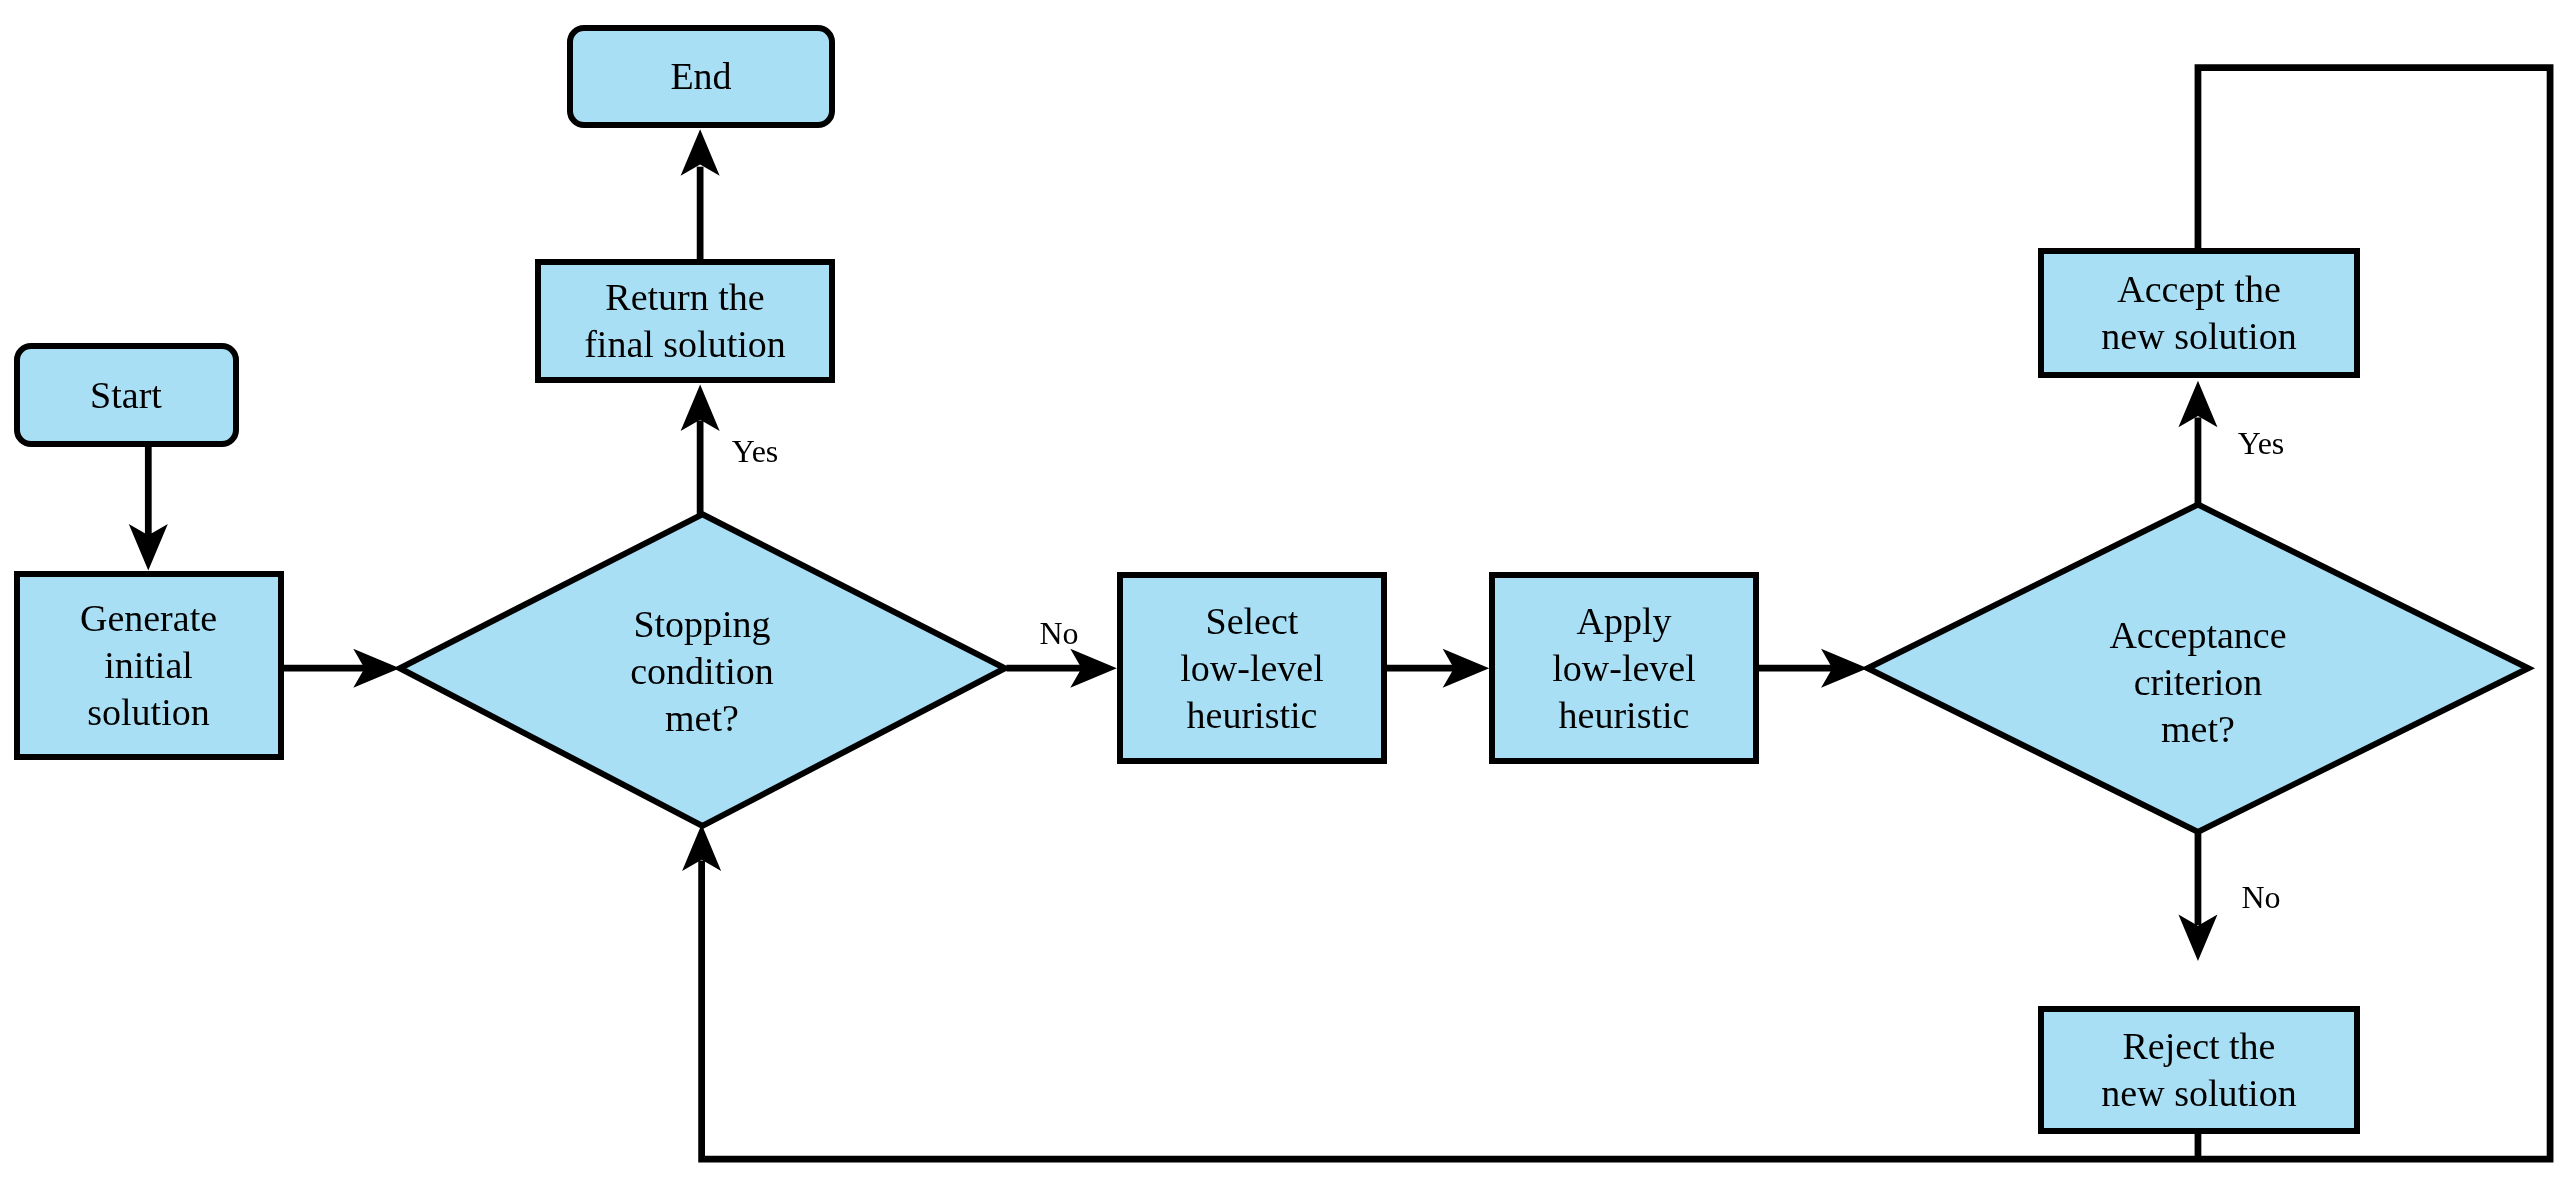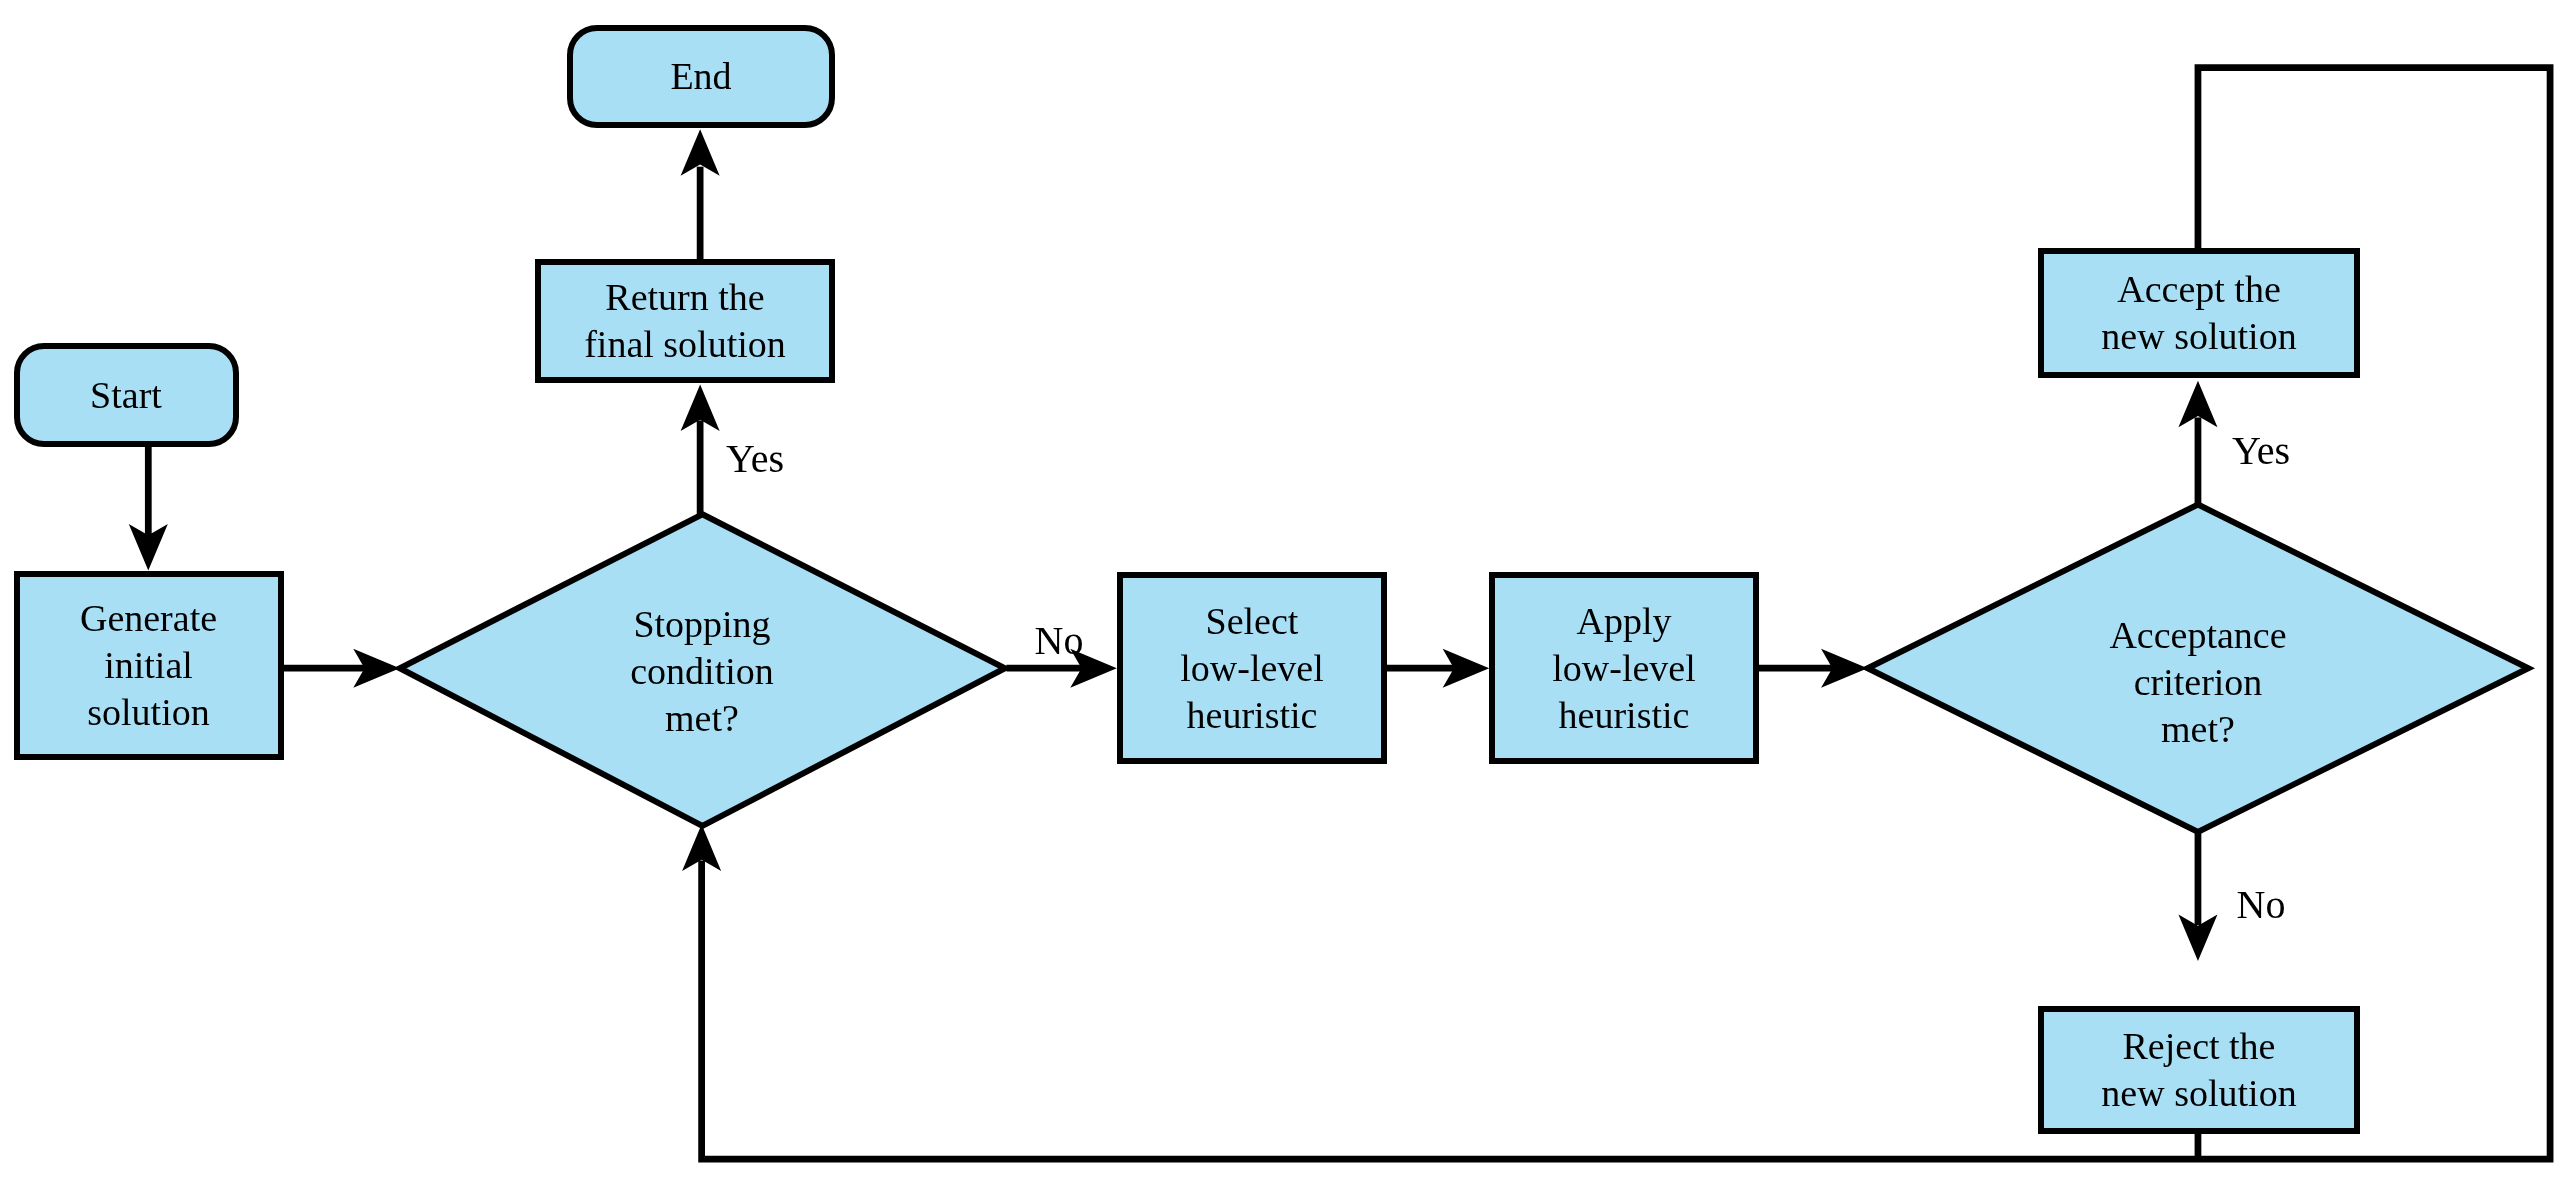--- a/index.html
+++ b/index.html
@@ -22,32 +22,32 @@
   #wires{position:absolute;left:0;top:0;width:100%;height:100%;}
   .node{
     position:absolute;
     background:var(--node-fill);
     border:6px solid var(--node-stroke);
     display:flex;flex-direction:column;
     align-items:center;justify-content:center;
     text-align:center;
     font-size:38px;line-height:47px;
   }
-  .terminator{border-radius:30px;}
+  .terminator{border-radius:17px;}
   .dlabel{
     position:absolute;
     display:flex;flex-direction:column;
     align-items:center;justify-content:center;
     text-align:center;
     font-size:38px;line-height:47px;
   }
   .elabel{
     position:absolute;
     display:flex;align-items:center;justify-content:center;
-    font-size:40px;line-height:39px;margin-top:7px;
+    font-size:32px;line-height:39px;
   }
   .wire{stroke:var(--line-color);stroke-width:9;fill:none;stroke-linejoin:miter;stroke-linecap:butt;}
   .head{fill:var(--line-color);stroke:none;}
   .diamond{fill:var(--node-fill);stroke:var(--node-stroke);stroke-width:8;stroke-linejoin:miter;}
 </style>
 </head>
 <body>
 
 <div id="canvas">
 

